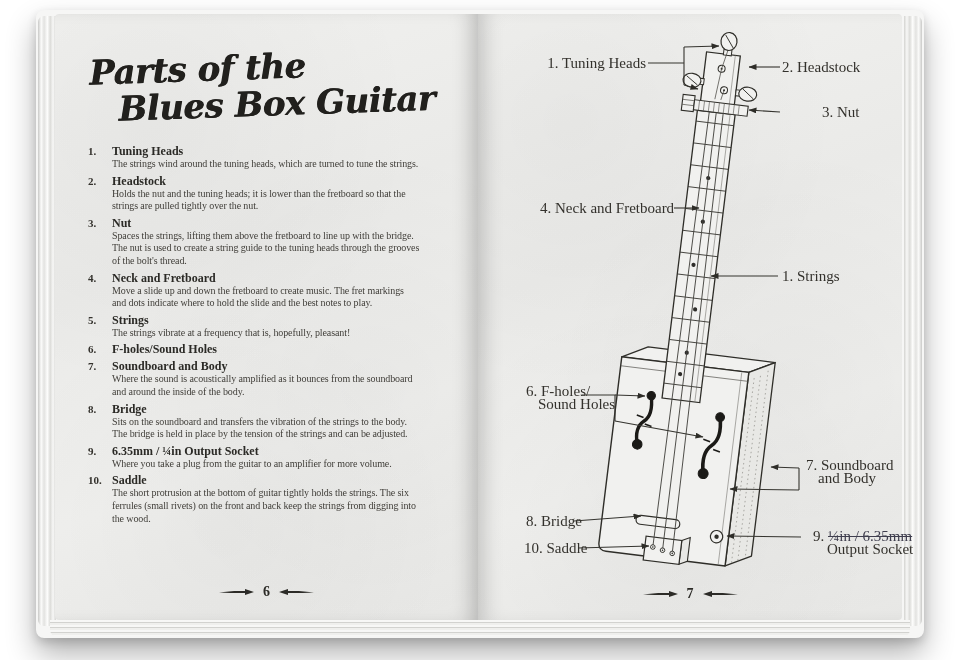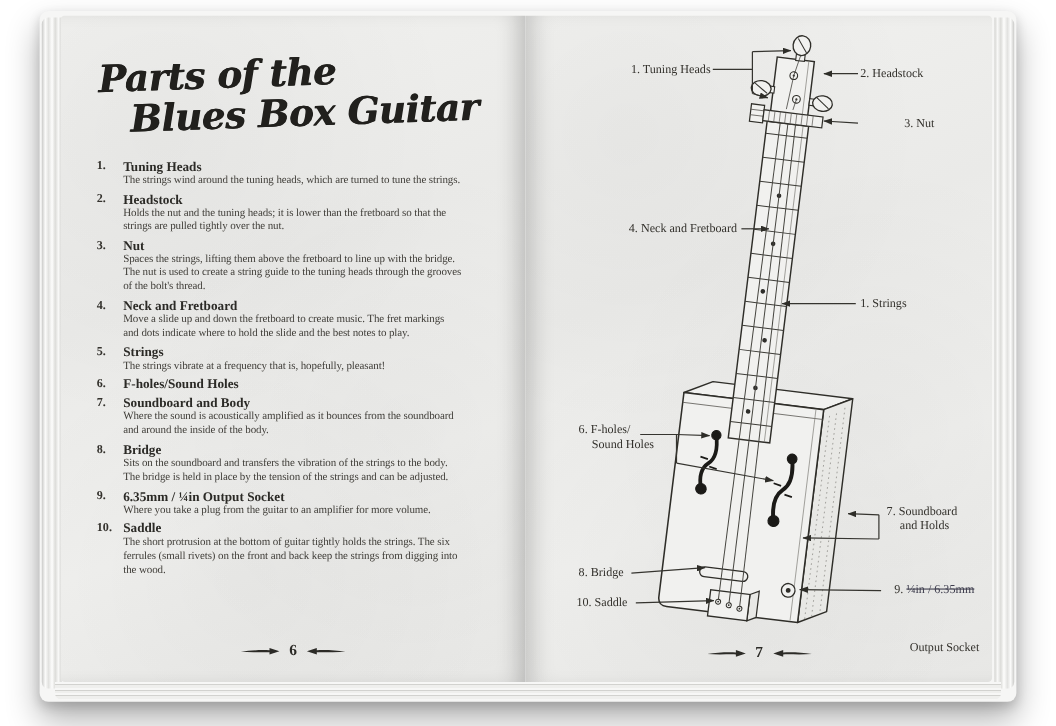--- a/index.html
+++ b/index.html
@@ -32,23 +32,23 @@
   ol.parts li{display:grid;grid-template-columns:24px 308px;margin-bottom:4px;color:#34322d;}
   .item-num{font-weight:bold;font-size:11px;line-height:13px;}
   .item-name{font-weight:bold;font-size:12px;line-height:13px;color:#2b2a26;}
   .item-desc{font-size:10px;line-height:12.6px;letter-spacing:-.1px;color:#403e39;}
   .pagenum{position:absolute;left:0;right:0;bottom:20px;display:flex;align-items:center;
            justify-content:center;gap:7px;color:#2c2b27;}
   .pagenum .num{font-size:14px;font-weight:bold;}
   .orn{display:block;width:38px;height:10px;fill:#2c2b27;}
   .orn.flip{transform:scaleX(-1);}
   
-  .dlabel{position:absolute;font-size:11px;line-height:13px;color:#33312c;white-space:nowrap;z-index:3;}
+  .dlabel{position:absolute;font-size:15px;line-height:13px;color:#33312c;white-space:nowrap;z-index:3;}
   .dlabel .ind{margin-left:12px;}
-  .dlabel .ind2{margin-left:14px;margin-top:40px;}
+  .dlabel .ind2{margin-left:14px;}
   .ra{text-align:right;}
   .struck{text-decoration:line-through;color:#3f3e4e;}
   svg.diagram{position:absolute;left:0;top:0;width:960px;height:660px;z-index:2;pointer-events:none;}
   .lfill{fill:#f1f1ef;stroke:#2e2d28;}
 </style>
 </head>
 <body>
 
 <div class="screen">
   <div class="book">
@@ -148,21 +148,21 @@
       <div class="dlabel" style="left:304px;top:47px;">2. Headstock</div>
       <div class="dlabel" style="left:304px;top:92px;margin-left:40px;">3. Nut</div>
       <div class="dlabel ra" style="left:62px;top:188px;width:130px;">4. Neck and Fretboard</div>
       <div class="dlabel" style="left:304px;top:256px;">1. Strings</div>
       <div class="dlabel" style="left:48px;top:371px;">
         <div>6. F-holes/</div>
         <div class="ind">Sound Holes</div>
       </div>
       <div class="dlabel" style="left:328px;top:445px;">
         <div>7. Soundboard</div>
-        <div class="ind">and Holds</div>
+        <div class="ind">and Body</div>
       </div>
       <div class="dlabel" style="left:48px;top:501px;">8. Bridge</div>
       <div class="dlabel" style="left:335px;top:516px;">
         <div><span>9. </span><span class="struck">¼in / 6.35mm</span></div>
         <div class="ind2">Output Socket</div>
       </div>
       <div class="dlabel" style="left:46px;top:528px;">10. Saddle</div>
       <div class="pagenum" style="bottom:18px;">
         <svg class="orn" viewBox="0 0 38 10">
             <path d="M1,5.6 C9,4.2 18,3.8 27,4.1 L27,2 L36,5 L27,8 L27,5.9 C18,5.8 9,6.2 1,5.6 Z"></path>

